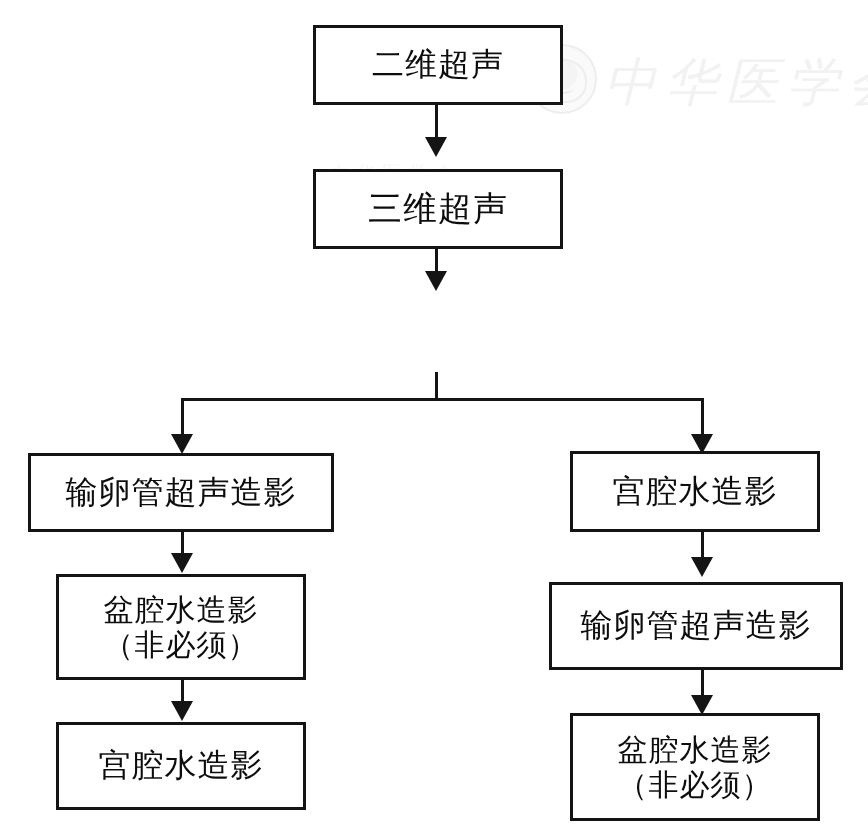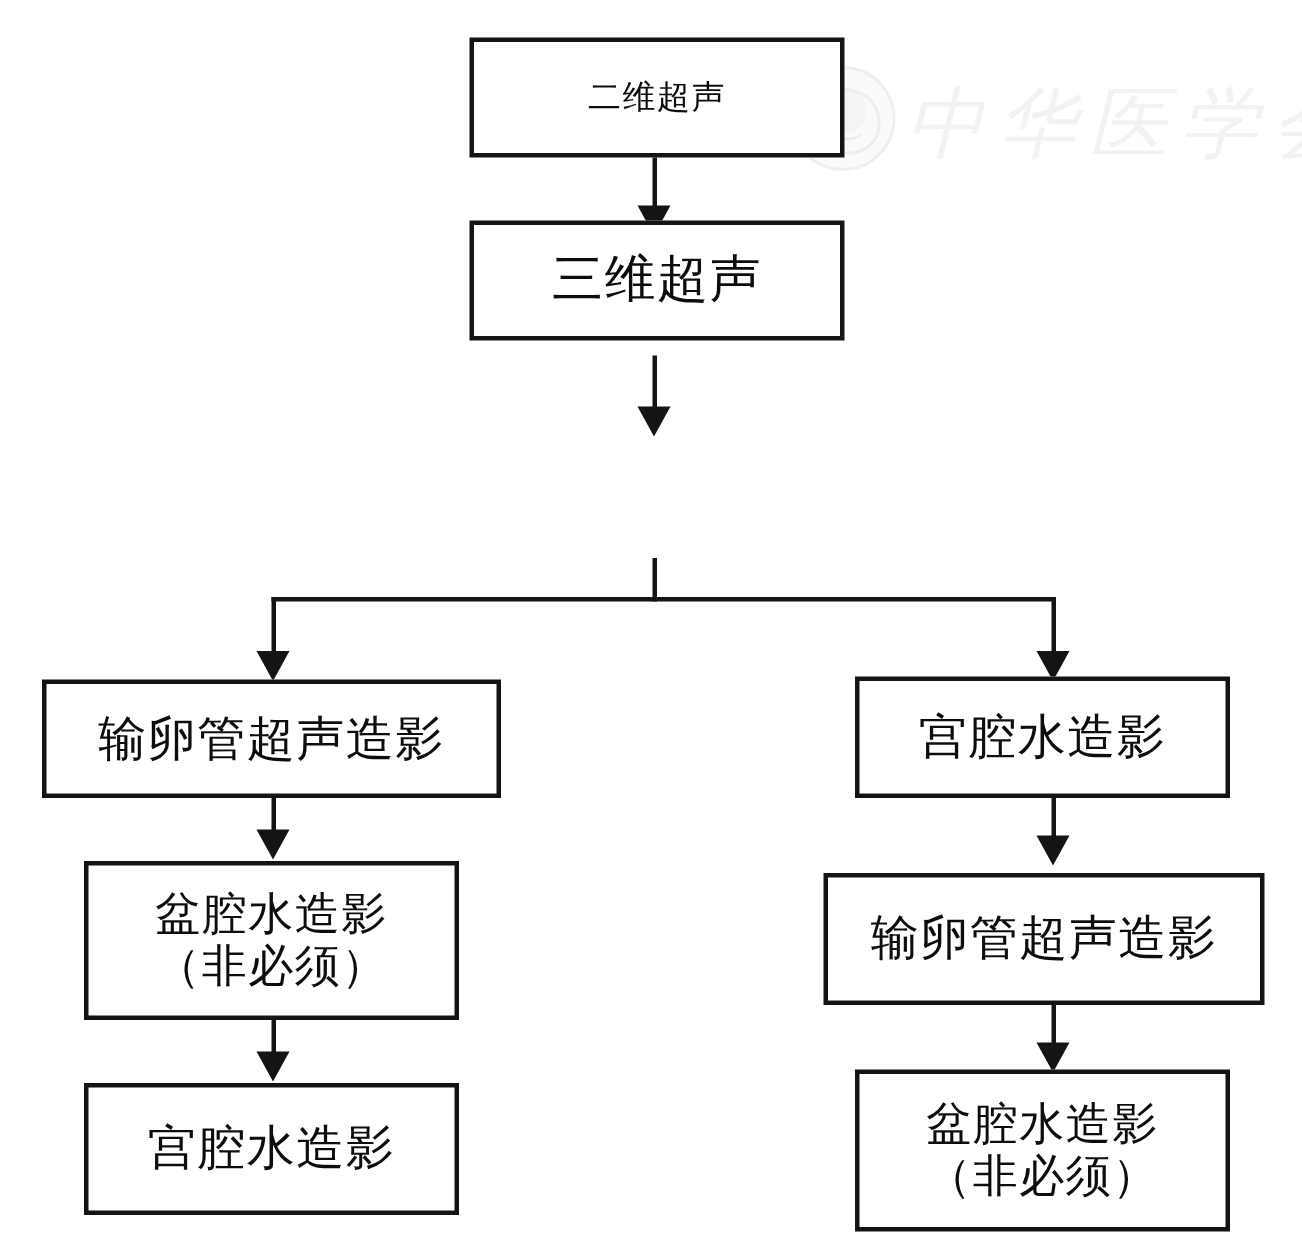--- a/index.html
+++ b/index.html
@@ -143,23 +143,23 @@
 
   <div class="conn-v" style="left:181px; top:678px; height:26px;"></div>
   <div class="arrow-head" style="left:171px; top:701px;"></div>
 
   <div class="conn-v" style="left:701px; top:530px; height:30px;"></div>
   <div class="arrow-head" style="left:691px; top:557px;"></div>
 
   <div class="conn-v" style="left:701px; top:668px; height:30px;"></div>
   <div class="arrow-head" style="left:691px; top:695px;"></div>
 
-  <div class="node" style="left:313px; top:25px; width:250px; height:80px; font-size:22px;">二维超声</div>
+  <div class="node" style="left:313px; top:25px; width:250px; height:80px; font-size:32px;">二维超声</div>
 
-  <div class="node" style="left:313px; top:147px; width:250px; height:80px; font-size:34px;">三维超声</div>
+  <div class="node" style="left:313px; top:169px; width:250px; height:80px; font-size:34px;">三维超声</div>
 
 
   <div class="node" style="left:28px; top:453px; width:306px; height:79px; font-size:32px;">输卵管超声造影</div>
 
   <div class="node" style="left:56px; top:574px; width:250px; height:106px; font-size:30px;">盆腔水造影
 （非必须）</div>
 
   <div class="node" style="left:56px; top:722px; width:250px; height:88px; font-size:32px;">宫腔水造影</div>
 
   <div class="node" style="left:570px; top:451px; width:250px; height:81px; font-size:32px;">宫腔水造影</div>

